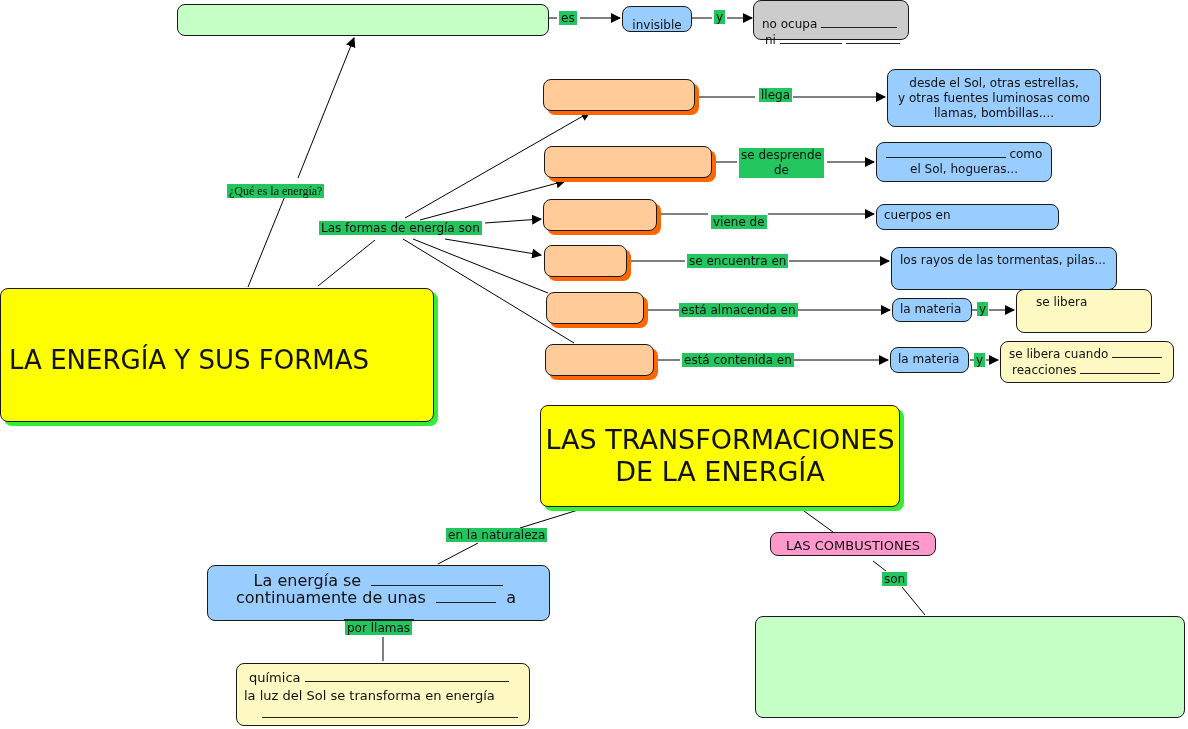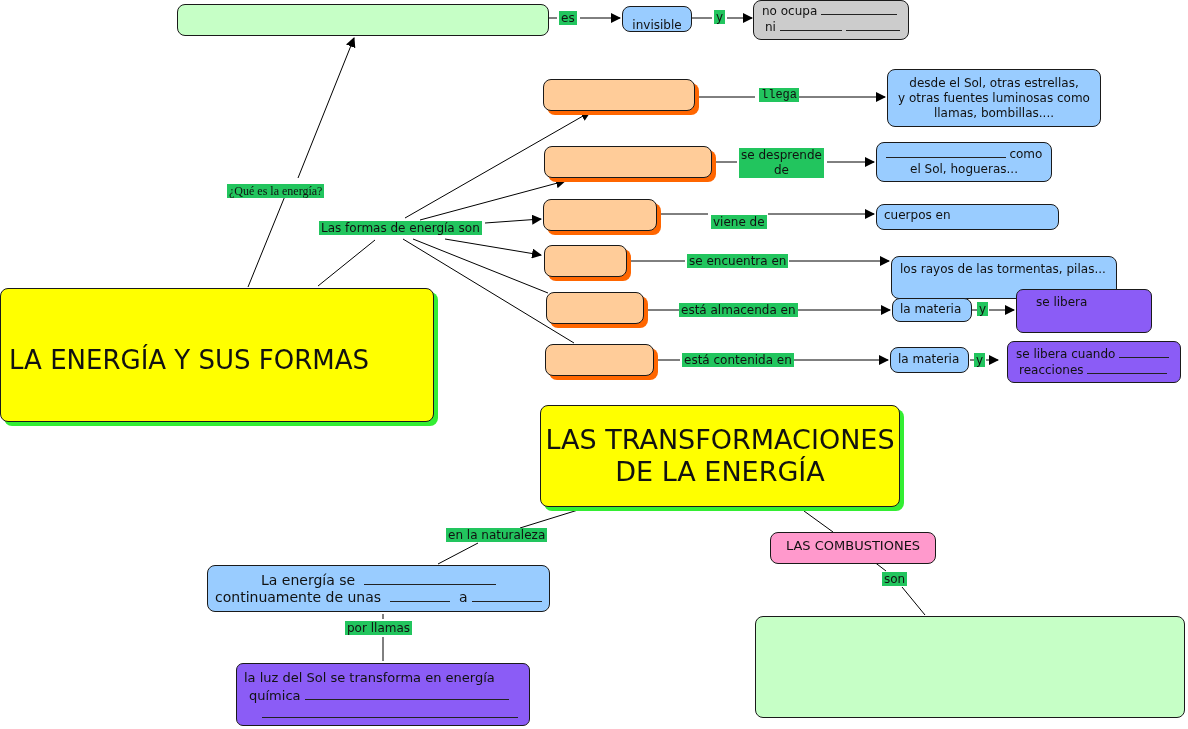--- a/index.html
+++ b/index.html
@@ -4,21 +4,21 @@
 <style>
   html, body { margin:0; padding:0; background:#ffffff; }
   body { width:1188px; height:729px; position:relative; overflow:hidden;
          font-family:"DejaVu Sans", "Liberation Sans", sans-serif; color:#111; }
   #links { position:absolute; left:0; top:0; width:1188px; height:729px; }
   .node { position:absolute; box-sizing:border-box; border:1px solid #1a1a1a;
           border-radius:8px; font-size:12px; line-height:15px; }
   .green-empty { background:#c6ffc6; }
   .blue { background:#99ccff; }
   .gray { background:#cccccc; }
-  .purple { background:#8b5cf6;border-radius:7px; }
+  .purple { background:#fef9c3; }
   .pink { background:#ff99cc; }
   .orange { background:#ffcc99; box-shadow:4px 4px 0 #ff6600; }
   .yellow { background:#ffff00; box-shadow:4px 4px 0 #33ee33; }
   .lbl { position:absolute; font-size:12px; line-height:14px; background:#22c55e;
          white-space:nowrap; padding:0 2px; }
   .center { text-align:center; }
   .blank { display:inline-block; border-bottom:1px solid #222; height:11px; vertical-align:baseline; }
 </style>
 </head>
 <body>
@@ -71,35 +71,35 @@
     <line x1="804" y1="511" x2="833" y2="532"></line>
     <line x1="873" y1="561" x2="886" y2="571"></line>
     <line x1="902" y1="587" x2="925" y2="615"></line>
   </g>
 </svg>
 
 <span class="lbl" style="left:227px;top:184px;font-family:Liberation Serif, serif;">¿Qué es la energía?</span>
 <span class="lbl" style="left:559px;top:11px;">es</span>
 <span class="lbl" style="left:714px;top:10px;">y</span>
 <span class="lbl" style="left:319px;top:221px;">Las formas de energía son</span>
-<span class="lbl" style="left:759px;top:88px;font-family:Liberation Mono, monospace;">llega</span>
+<span class="lbl" style="left:759px;top:88px;">llega</span>
 <span class="lbl center" style="left:739px;top:148px;line-height:15px;"><span>se desprende</span><br><span>de</span></span>
 <span class="lbl" style="left:711px;top:215px;">viene de</span>
 <span class="lbl" style="left:687px;top:254px;">se encuentra en</span>
 <span class="lbl" style="left:679px;top:303px;">está almacenda en</span>
 <span class="lbl" style="left:682px;top:353px;">está contenida en</span>
 <span class="lbl" style="left:977px;top:302px;">y</span>
 <span class="lbl" style="left:974px;top:353px;">y</span>
 <span class="lbl" style="left:446px;top:528px;">en la naturaleza</span>
 <span class="lbl" style="left:345px;top:621px;">por llamas</span>
 <span class="lbl" style="left:882px;top:572px;">son</span>
 
 <div class="node green-empty" style="left:177px;top:4px;width:372px;height:32px;"></div>
 <div class="node blue center" style="left:622px;top:6px;width:70px;height:26px;padding-top:11px;">invisible</div>
-<div class="node gray" style="left:753px;top:0px;width:156px;height:40px;padding:2px 0 0 8px;">
+<div class="node gray" style="left:753px;top:0px;width:156px;height:40px;padding:15px 0 0 8px;">
   <div><span>no ocupa</span> <span class="blank" style="width:76px"></span></div>
   <div style="padding-left:3px;"><span>ni</span> <span class="blank" style="width:62px"></span> <span class="blank" style="width:54px"></span></div>
 </div>
 
 <div class="node orange" style="left:543px;top:79px;width:152px;height:32px;"></div>
 <div class="node orange" style="left:544px;top:146px;width:168px;height:32px;"></div>
 <div class="node orange" style="left:543px;top:199px;width:114px;height:32px;"></div>
 <div class="node orange" style="left:544px;top:245px;width:83px;height:32px;"></div>
 <div class="node orange" style="left:546px;top:292px;width:98px;height:32px;"></div>
 <div class="node orange" style="left:545px;top:344px;width:109px;height:32px;"></div>
@@ -107,43 +107,43 @@
 <div class="node blue center" style="left:887px;top:69px;width:214px;height:58px;padding-top:6px;">
   <div>desde el Sol, otras estrellas,</div>
   <div>y otras fuentes luminosas como</div>
   <div>llamas, bombillas....</div>
 </div>
 <div class="node blue center" style="left:876px;top:142px;width:176px;height:40px;padding-top:3px;">
   <div><span class="blank" style="width:120px"></span> <span>como</span></div>
   <div>el Sol, hogueras...</div>
 </div>
 <div class="node blue" style="left:876px;top:204px;width:183px;height:26px;padding:3px 0 0 7px;">cuerpos en</div>
-<div class="node blue" style="left:891px;top:256px;width:226px;height:43px;padding:5px 0 0 8px;">los rayos de las tormentas, pilas...</div>
+<div class="node blue" style="left:891px;top:247px;width:226px;height:43px;padding:5px 0 0 8px;">los rayos de las tormentas, pilas...</div>
 <div class="node blue" style="left:892px;top:298px;width:80px;height:24px;padding:3px 0 0 7px;">la materia</div>
 <div class="node purple" style="left:1016px;top:289px;width:136px;height:44px;padding:5px 0 0 19px;">se libera</div>
 <div class="node blue" style="left:890px;top:347px;width:79px;height:26px;padding:4px 0 0 7px;">la materia</div>
-<div class="node purple" style="left:1000px;top:341px;width:174px;height:42px;padding:4px 6px 0 8px;margin-left:7px;">
+<div class="node purple" style="left:1000px;top:341px;width:174px;height:42px;padding:4px 6px 0 8px;">
   <div><span>se libera cuando</span> <span class="blank" style="width:50px"></span></div>
   <div style="padding-left:3px;"><span>reacciones</span> <span class="blank" style="width:80px"></span></div>
 </div>
 
 <div class="node yellow" style="left:0px;top:288px;width:434px;height:134px;">
   <div style="position:absolute;left:8px;top:56px;font-size:26px;line-height:30px;white-space:nowrap;">LA ENERGÍA  Y SUS FORMAS</div>
 </div>
 
 <div class="node yellow center" style="left:540px;top:405px;width:360px;height:102px;padding-top:18px;font-size:27px;line-height:32px;">
   <div>LAS TRANSFORMACIONES</div>
   <div>DE LA ENERGÍA</div>
 </div>
 
-<div class="node pink center" style="left:770px;top:532px;width:166px;height:32px;padding-top:5px;font-size:13px;">LAS COMBUSTIONES</div>
+<div class="node pink center" style="left:770px;top:532px;width:166px;height:24px;padding-top:5px;font-size:13px;">LAS COMBUSTIONES</div>
 <div class="node green-empty" style="left:755px;top:616px;width:430px;height:102px;"></div>
 
-<div class="node blue center" style="left:207px;top:565px;width:343px;height:47px;padding-top:6px;font-size:14px;line-height:17px;">
+<div class="node blue center" style="left:207px;top:565px;width:343px;height:56px;padding-top:6px;font-size:16px;line-height:17px;">
   <div><span>La energía se</span>&nbsp;&nbsp;<span class="blank" style="width:132px"></span></div>
   <div><span>continuamente de unas</span>&nbsp;&nbsp;<span class="blank" style="width:60px"></span>&nbsp;&nbsp;<span>a</span>&nbsp;<span class="blank" style="width:70px"></span></div>
 </div>
 
 <div class="node purple" style="left:236px;top:663px;width:294px;height:63px;padding:5px 0 0 7px;font-size:13px;line-height:18px;">
+  <div style="padding-left:5px;"><span>química</span> <span class="blank" style="width:204px"></span></div>
   <div>la luz del Sol  se transforma en energía</div>
-  <div style="padding-left:5px;"><span>química</span> <span class="blank" style="width:204px"></span></div>
   <div style="padding-left:18px;"><span class="blank" style="width:256px"></span></div>
 </div>
 
 </body></html>

